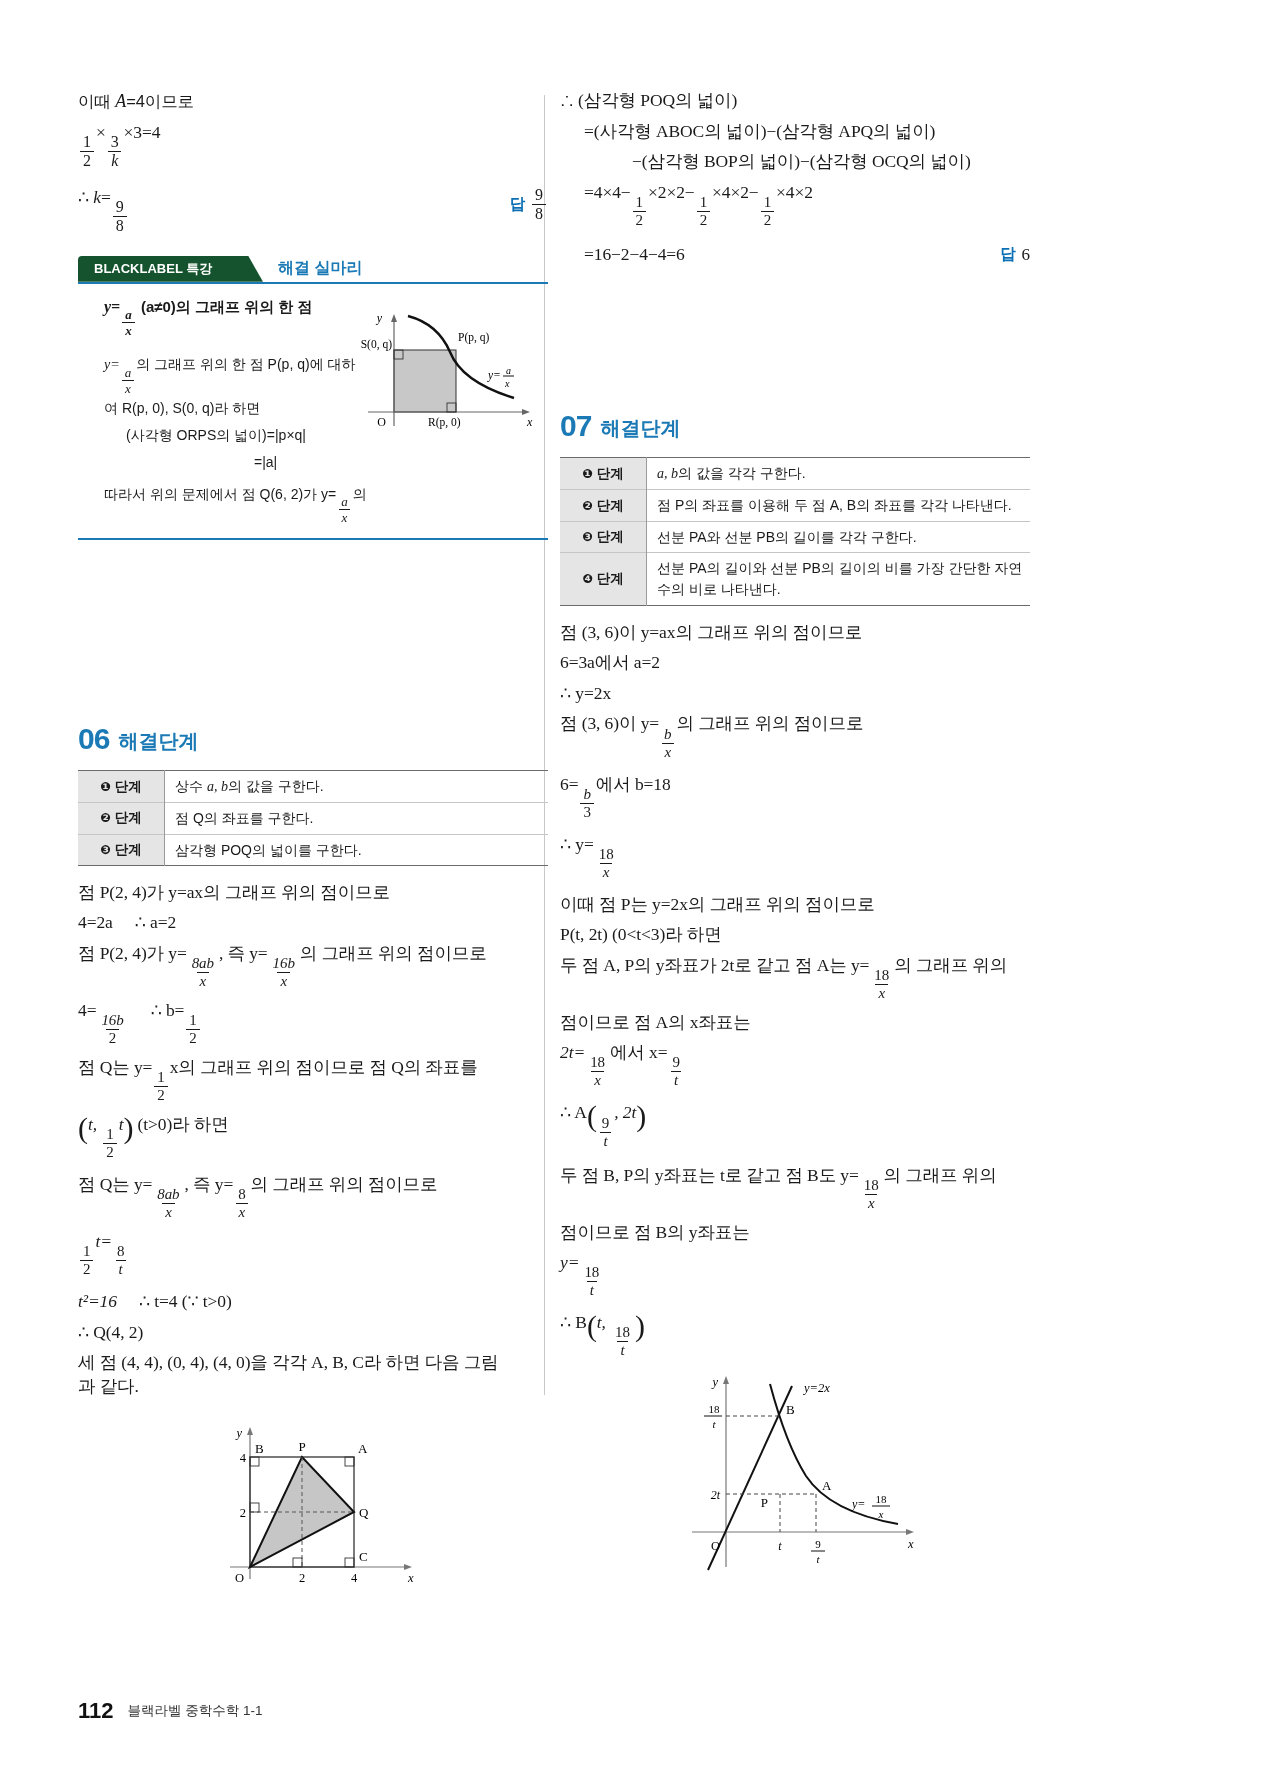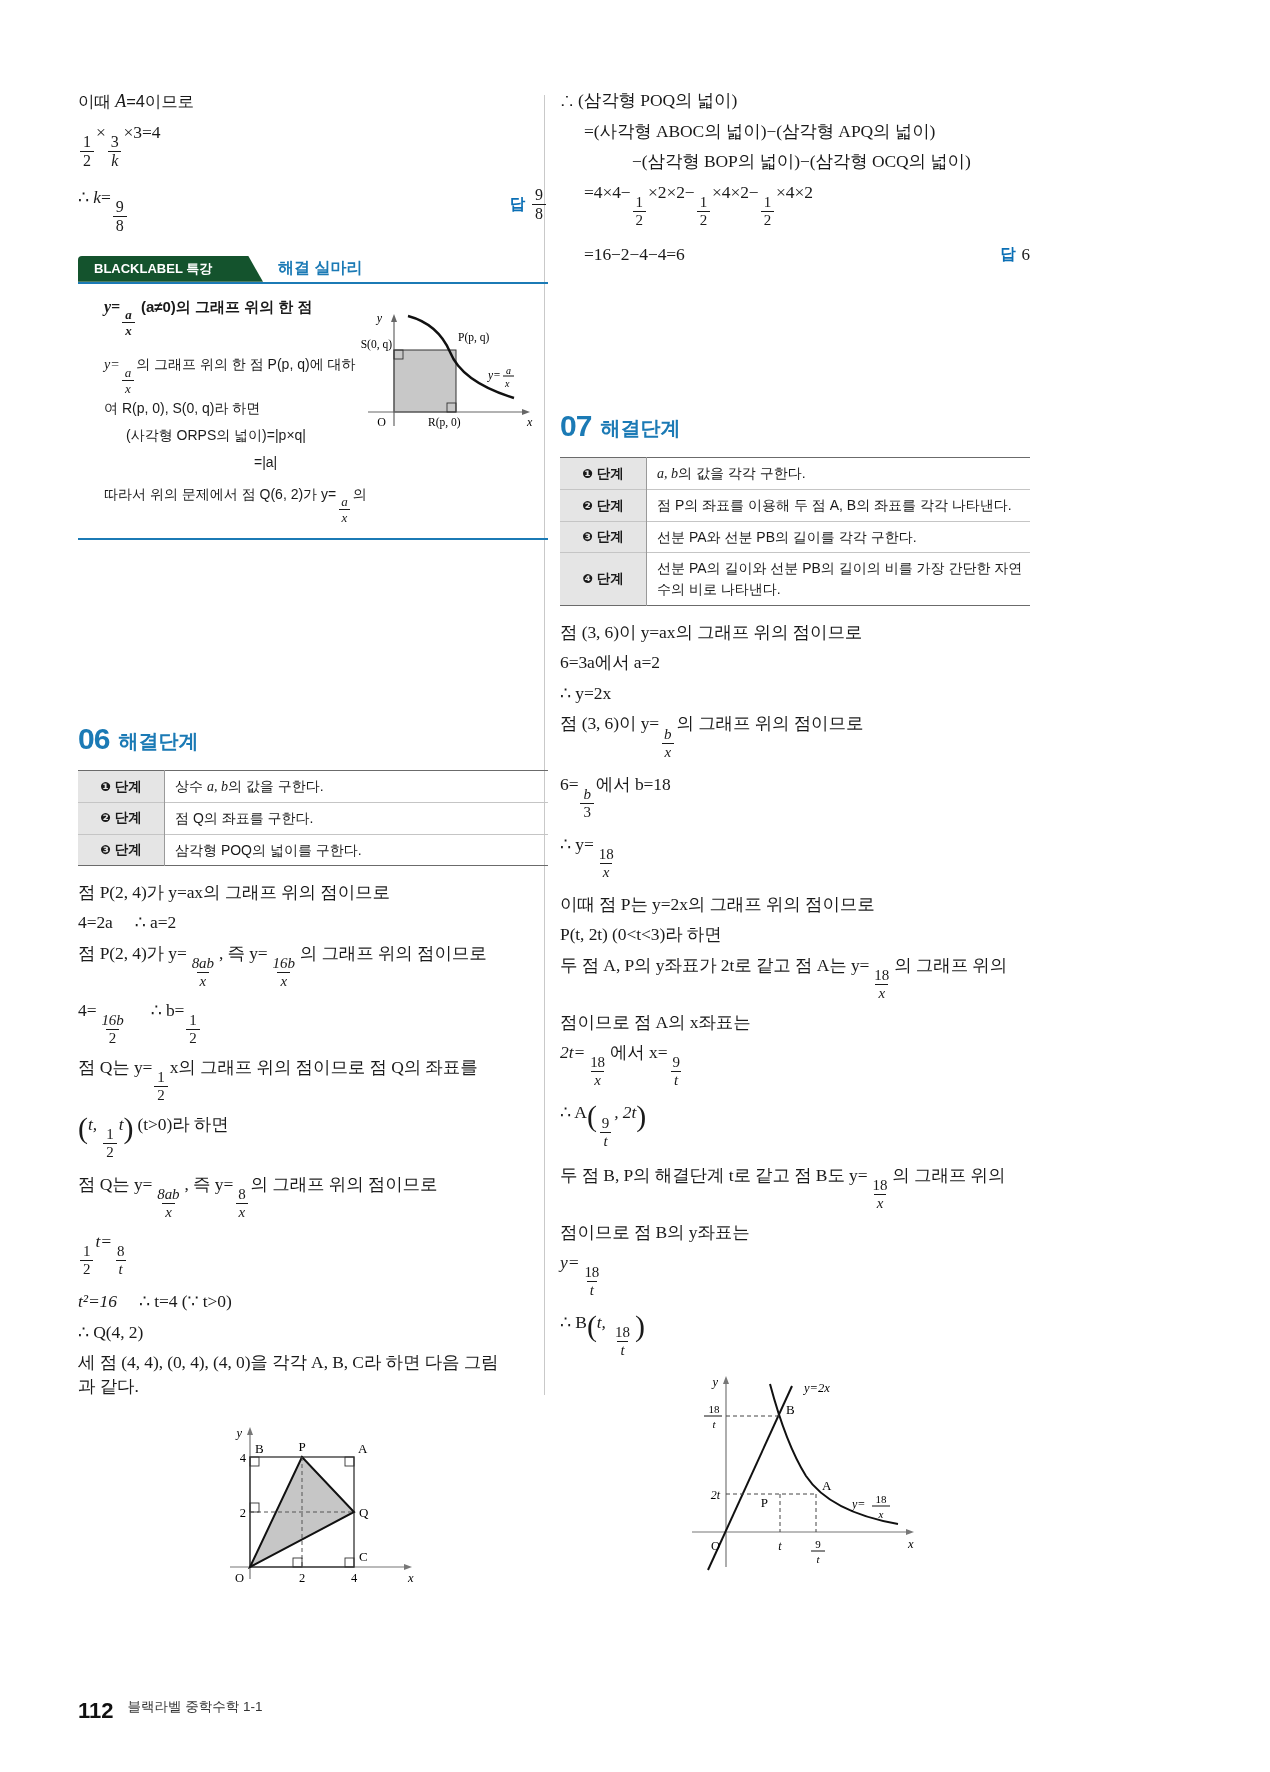--- a/index.html
+++ b/index.html
@@ -79,21 +79,21 @@
     padding:5px 0 5px 10px;
     font-family:"Liberation Sans",sans-serif;font-size:14px;line-height:1.45;
   }
   .circnum{font-family:"DejaVu Sans",sans-serif;font-size:12.5px;}
 
   
   .fig{display:block;margin:4px auto 0 auto;}
   .fig-wrap{width:470px;display:flex;justify-content:center;}
 
   
-  .footer{position:absolute;left:78px;bottom:48px;display:flex;align-items:flex-start;gap:14px;}
+  .footer{position:absolute;left:78px;bottom:48px;display:flex;align-items:center;gap:14px;}
   .pg{font-family:"Liberation Sans",sans-serif;font-weight:bold;font-size:22px;color:#111;}
   .bk{font-family:"Liberation Sans",sans-serif;font-size:13.5px;color:#333;}
 </style>
 </head>
 <body>
 
 <div class="page">
 
   <div class="col-divider"></div>
 
@@ -423,21 +423,21 @@
         </div>
 
         <div class="line" style="margin-bottom:18px;">
           <span class="mr">∴ A</span><span class="paren-big">(</span><span class="frac">
             <span class="num mr">9</span>
             <span class="den mi">t</span>
           </span><span class="mi">, 2t</span><span class="paren-big">)</span>
         </div>
 
         <div class="line">
-          <span>두 점 B, P의 해결단계 t로 같고 점 B도 y=</span><span class="frac">
+          <span>두 점 B, P의 y좌표는 t로 같고 점 B도 y=</span><span class="frac">
             <span class="num mr">18</span>
             <span class="den mi">x</span>
           </span><span>의 그래프 위의</span>
         </div>
 
         <div class="line">점이므로 점 B의 y좌표는</div>
 
         <div class="line" style="margin-bottom:16px;">
           <span class="mi">y=</span><span class="frac">
             <span class="num mr">18</span>

